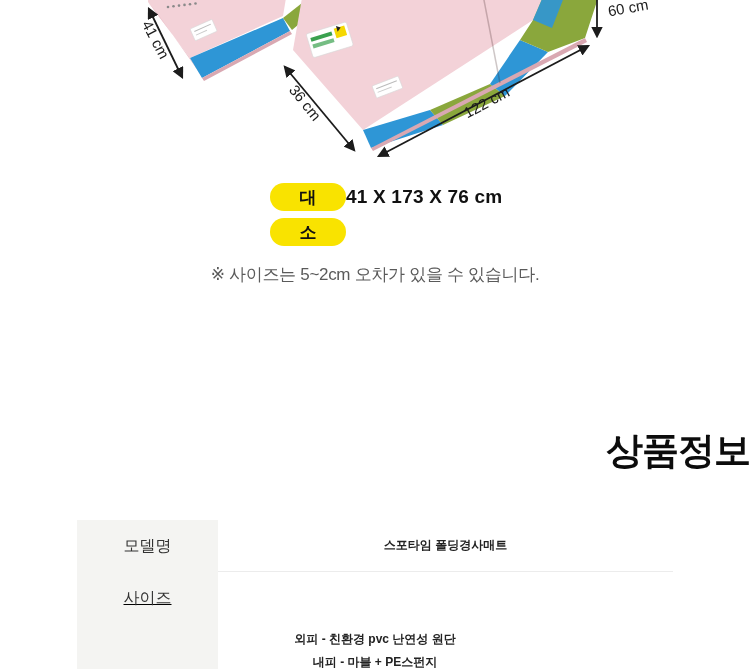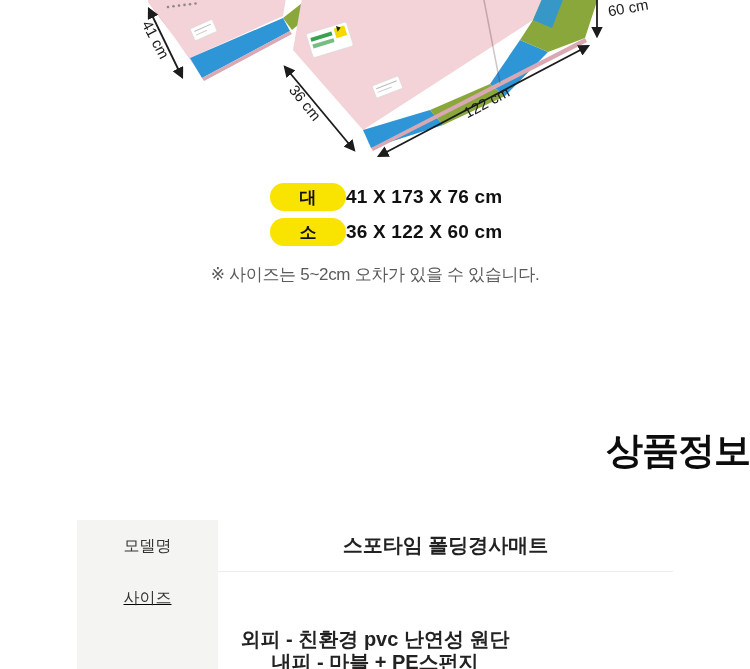--- a/index.html
+++ b/index.html
@@ -22,21 +22,21 @@
   .section-title{position:absolute;top:426px;left:0;width:750px;text-align:right;
                  font-size:37px;font-weight:900;color:#0c0c0c;letter-spacing:-1px;}
 
   
   .info-table{position:absolute;top:520px;left:77px;width:596px;height:161px;overflow:hidden;}
   .label-col-bg{position:absolute;top:0;left:0;width:141px;height:161px;background:#f4f4f2;}
   .trow{position:relative;display:flex;width:100%;}
   .trow .tlabel{width:141px;display:flex;align-items:center;justify-content:center;
                 font-size:16px;font-weight:500;color:#333;}
   .trow .tvalue{flex:1;display:flex;flex-direction:column;align-items:center;justify-content:center;
-                font-size:20px;font-weight:600;color:#222;line-height:23px;
+                font-size:12px;font-weight:600;color:#222;line-height:23px;
                 border-bottom:1px solid #ececec;text-align:center;}
   .r1{height:52px;} .r2{height:52px;text-decoration:underline;} .r3{height:55px;}
 </style>
 </head>
 <body>
 
 <div class="page">
 
   <svg class="illus" viewBox="0 0 750 300">
     <defs>
@@ -100,21 +100,20 @@
     <text class="dim-text" transform="translate(489,107) rotate(-28)" text-anchor="middle">122 cm</text>
     <text class="dim-text" transform="translate(629,13) rotate(-10)" text-anchor="middle">60 cm</text>
   </svg>
 
   <div class="size-row" style="top:183px">
     <span class="pill">대</span>
     <span class="dims">41 X 173 X 76 cm</span>
   </div>
   <div class="size-row" style="top:218px">
     <span class="pill">소</span>
-    <span class="dims">36 X 122 X 60 cm</span>
   </div>
   <div class="size-note">※ 사이즈는 5~2cm 오차가 있을 수 있습니다.</div>
 
   <div class="section-title">상품정보</div>
 
   <div class="info-table">
     <div class="label-col-bg"></div>
 
     <div class="trow r1">
       <div class="tlabel">모델명</div>

